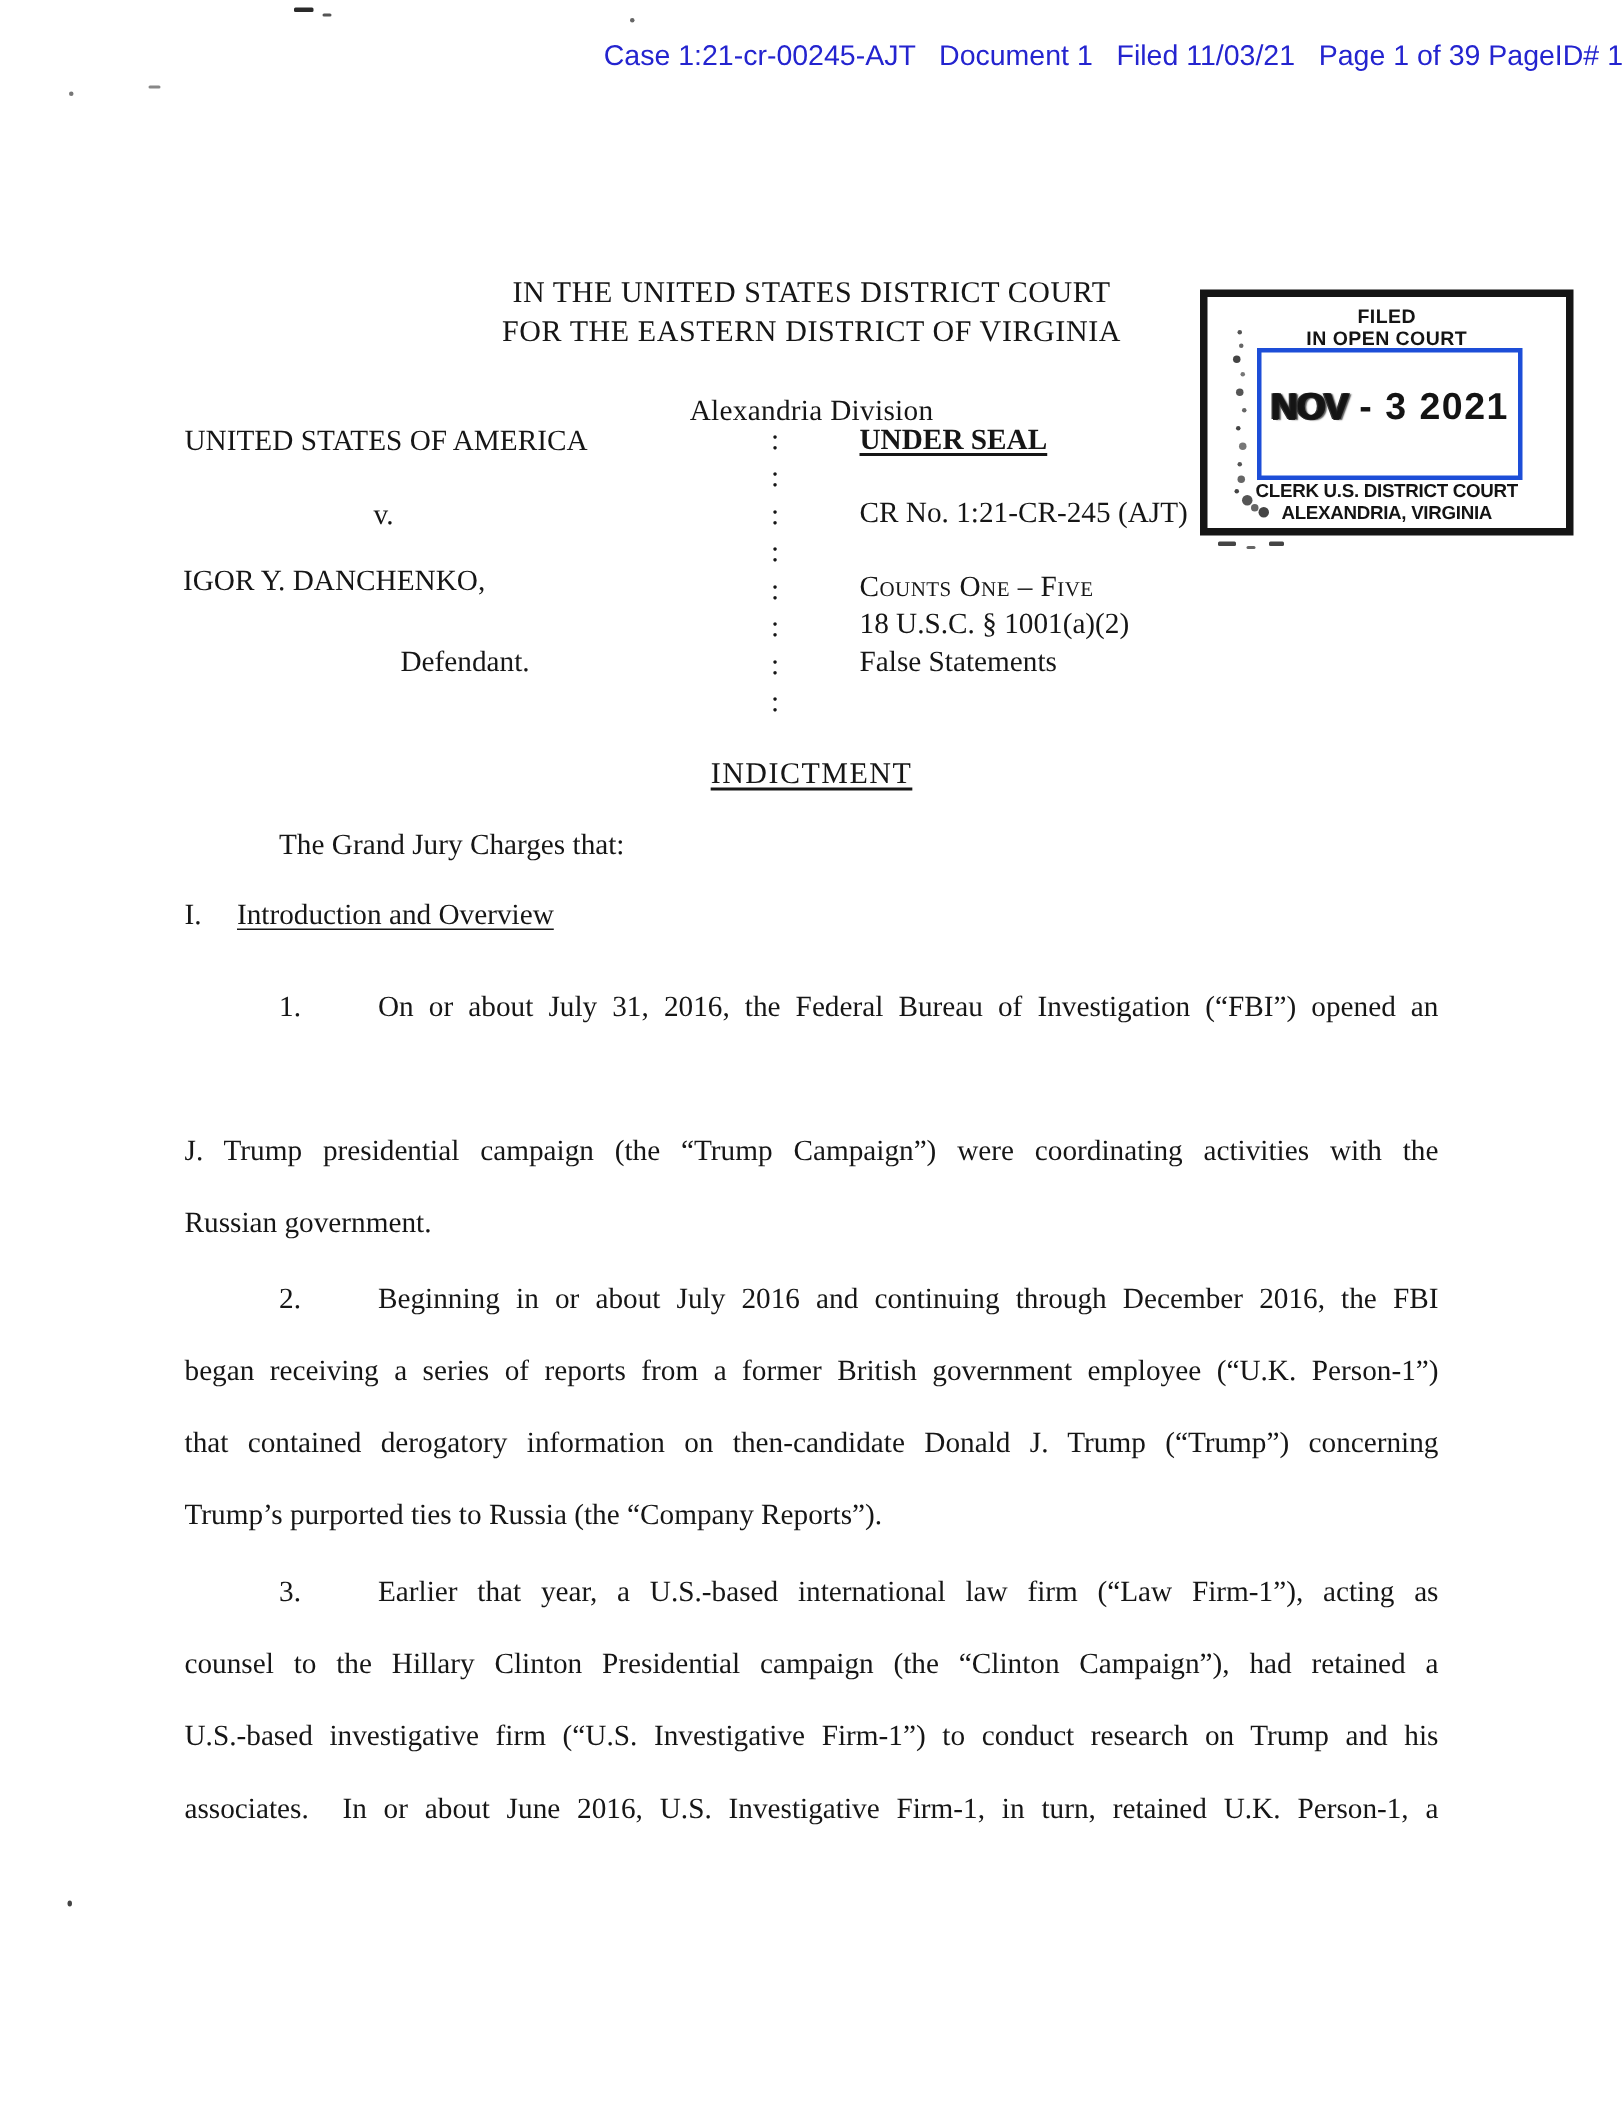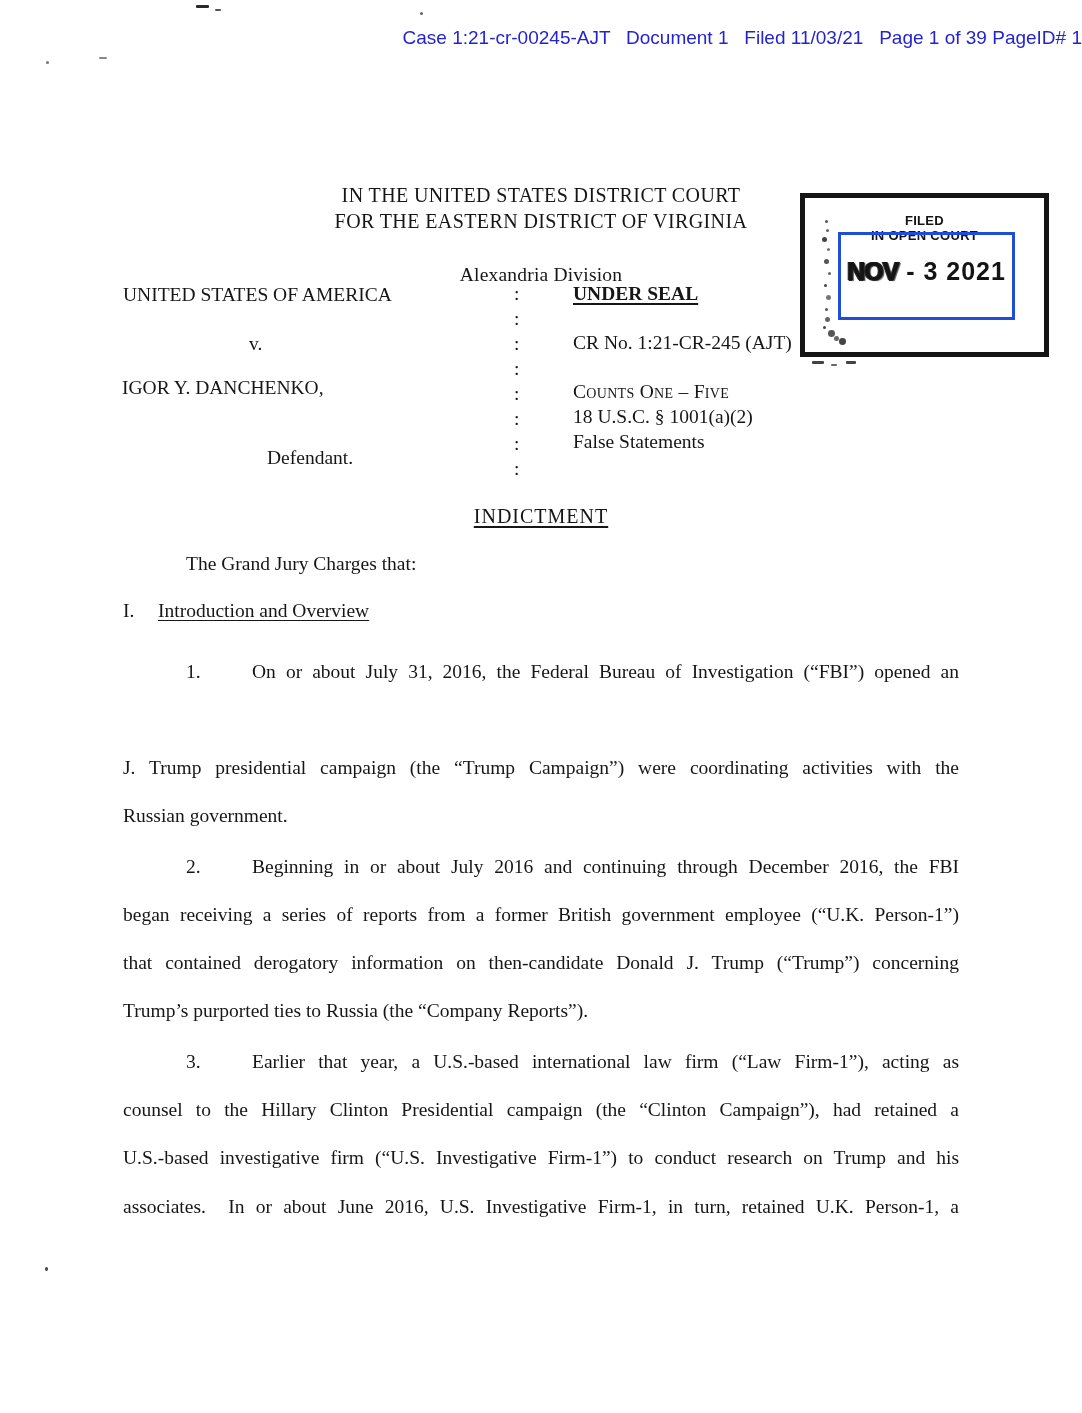--- a/index.html
+++ b/index.html
@@ -40,21 +40,21 @@
   .bl.short { text-align-last:left; }
   .bl.first { padding-left:63px; width:773px; }
   .pnum { display:inline-block; width:66px; }
   
   .stamp {
     position:absolute; left:800px; top:193px; width:249px; height:164px;
     border:5px solid #151515; box-sizing:border-box; background:rgba(255,255,255,0.85);
     font-family:"Liberation Sans", sans-serif; font-weight:bold; color:var(--stamp_ink, #141414);
     text-align:center;
   }
-  .stamp .t1 { margin-top:15px; font-size:13px; letter-spacing:0.3px; line-height:15px; }
+  .stamp .t1 { margin-top:5px; font-size:13px; letter-spacing:0.3px; line-height:15px; }
   .stamp .t2 { font-size:13px; letter-spacing:0.3px; line-height:15px; }
   .stamp .datebox {
     position:absolute; left:33px; top:34px; width:177px; height:88px;
     border:3px solid #1d4ed8; box-sizing:border-box;
   }
   .stamp .dateline { margin-top:22px; font-size:25px; letter-spacing:1px; white-space:nowrap; }
   .stamp .smudge { text-shadow:1px 0 #1a1a1a, -1px 0 #333, 0 1px #222, 2px 1px 1px #555; letter-spacing:-1px; }
   .stamp .clerk { position:absolute; bottom:2px; left:0; width:100%; font-size:12.5px; line-height:15px; letter-spacing:-0.2px; }
   .speckles {
     position:absolute; left:20px; top:22px; width:3px; height:3px; background:#555; border-radius:50%;
@@ -91,27 +91,31 @@
 
   <div class="stamp">
     <div class="t1">FILED</div>
     <div class="t2">IN OPEN COURT</div>
     <div class="datebox">
       <div class="dateline">
         <span class="smudge">NOV</span>
         <span>- 3 2021</span>
       </div>
     </div>
+    <div class="clerk">
+      <div>CLERK U.S. DISTRICT COURT</div>
+      <div>ALEXANDRIA, VIRGINIA</div>
+    </div>
     <div class="speckles"></div>
   </div>
 
   <div class="cap" style="left:123px; top:284px;">UNITED STATES OF AMERICA</div>
   <div class="cap" style="left:249px; top:333px;">v.</div>
   <div class="cap" style="left:122px; top:377px;">IGOR Y. DANCHENKO,</div>
-  <div class="cap" style="left:267px; top:431px;margin-top:16px;">Defendant.</div>
+  <div class="cap" style="left:267px; top:431px;">Defendant.</div>
 
   <div class="colon-col">
     <div>:</div>
     <div>:</div>
     <div>:</div>
     <div>:</div>
     <div>:</div>
     <div>:</div>
     <div>:</div>
     <div>:</div>

